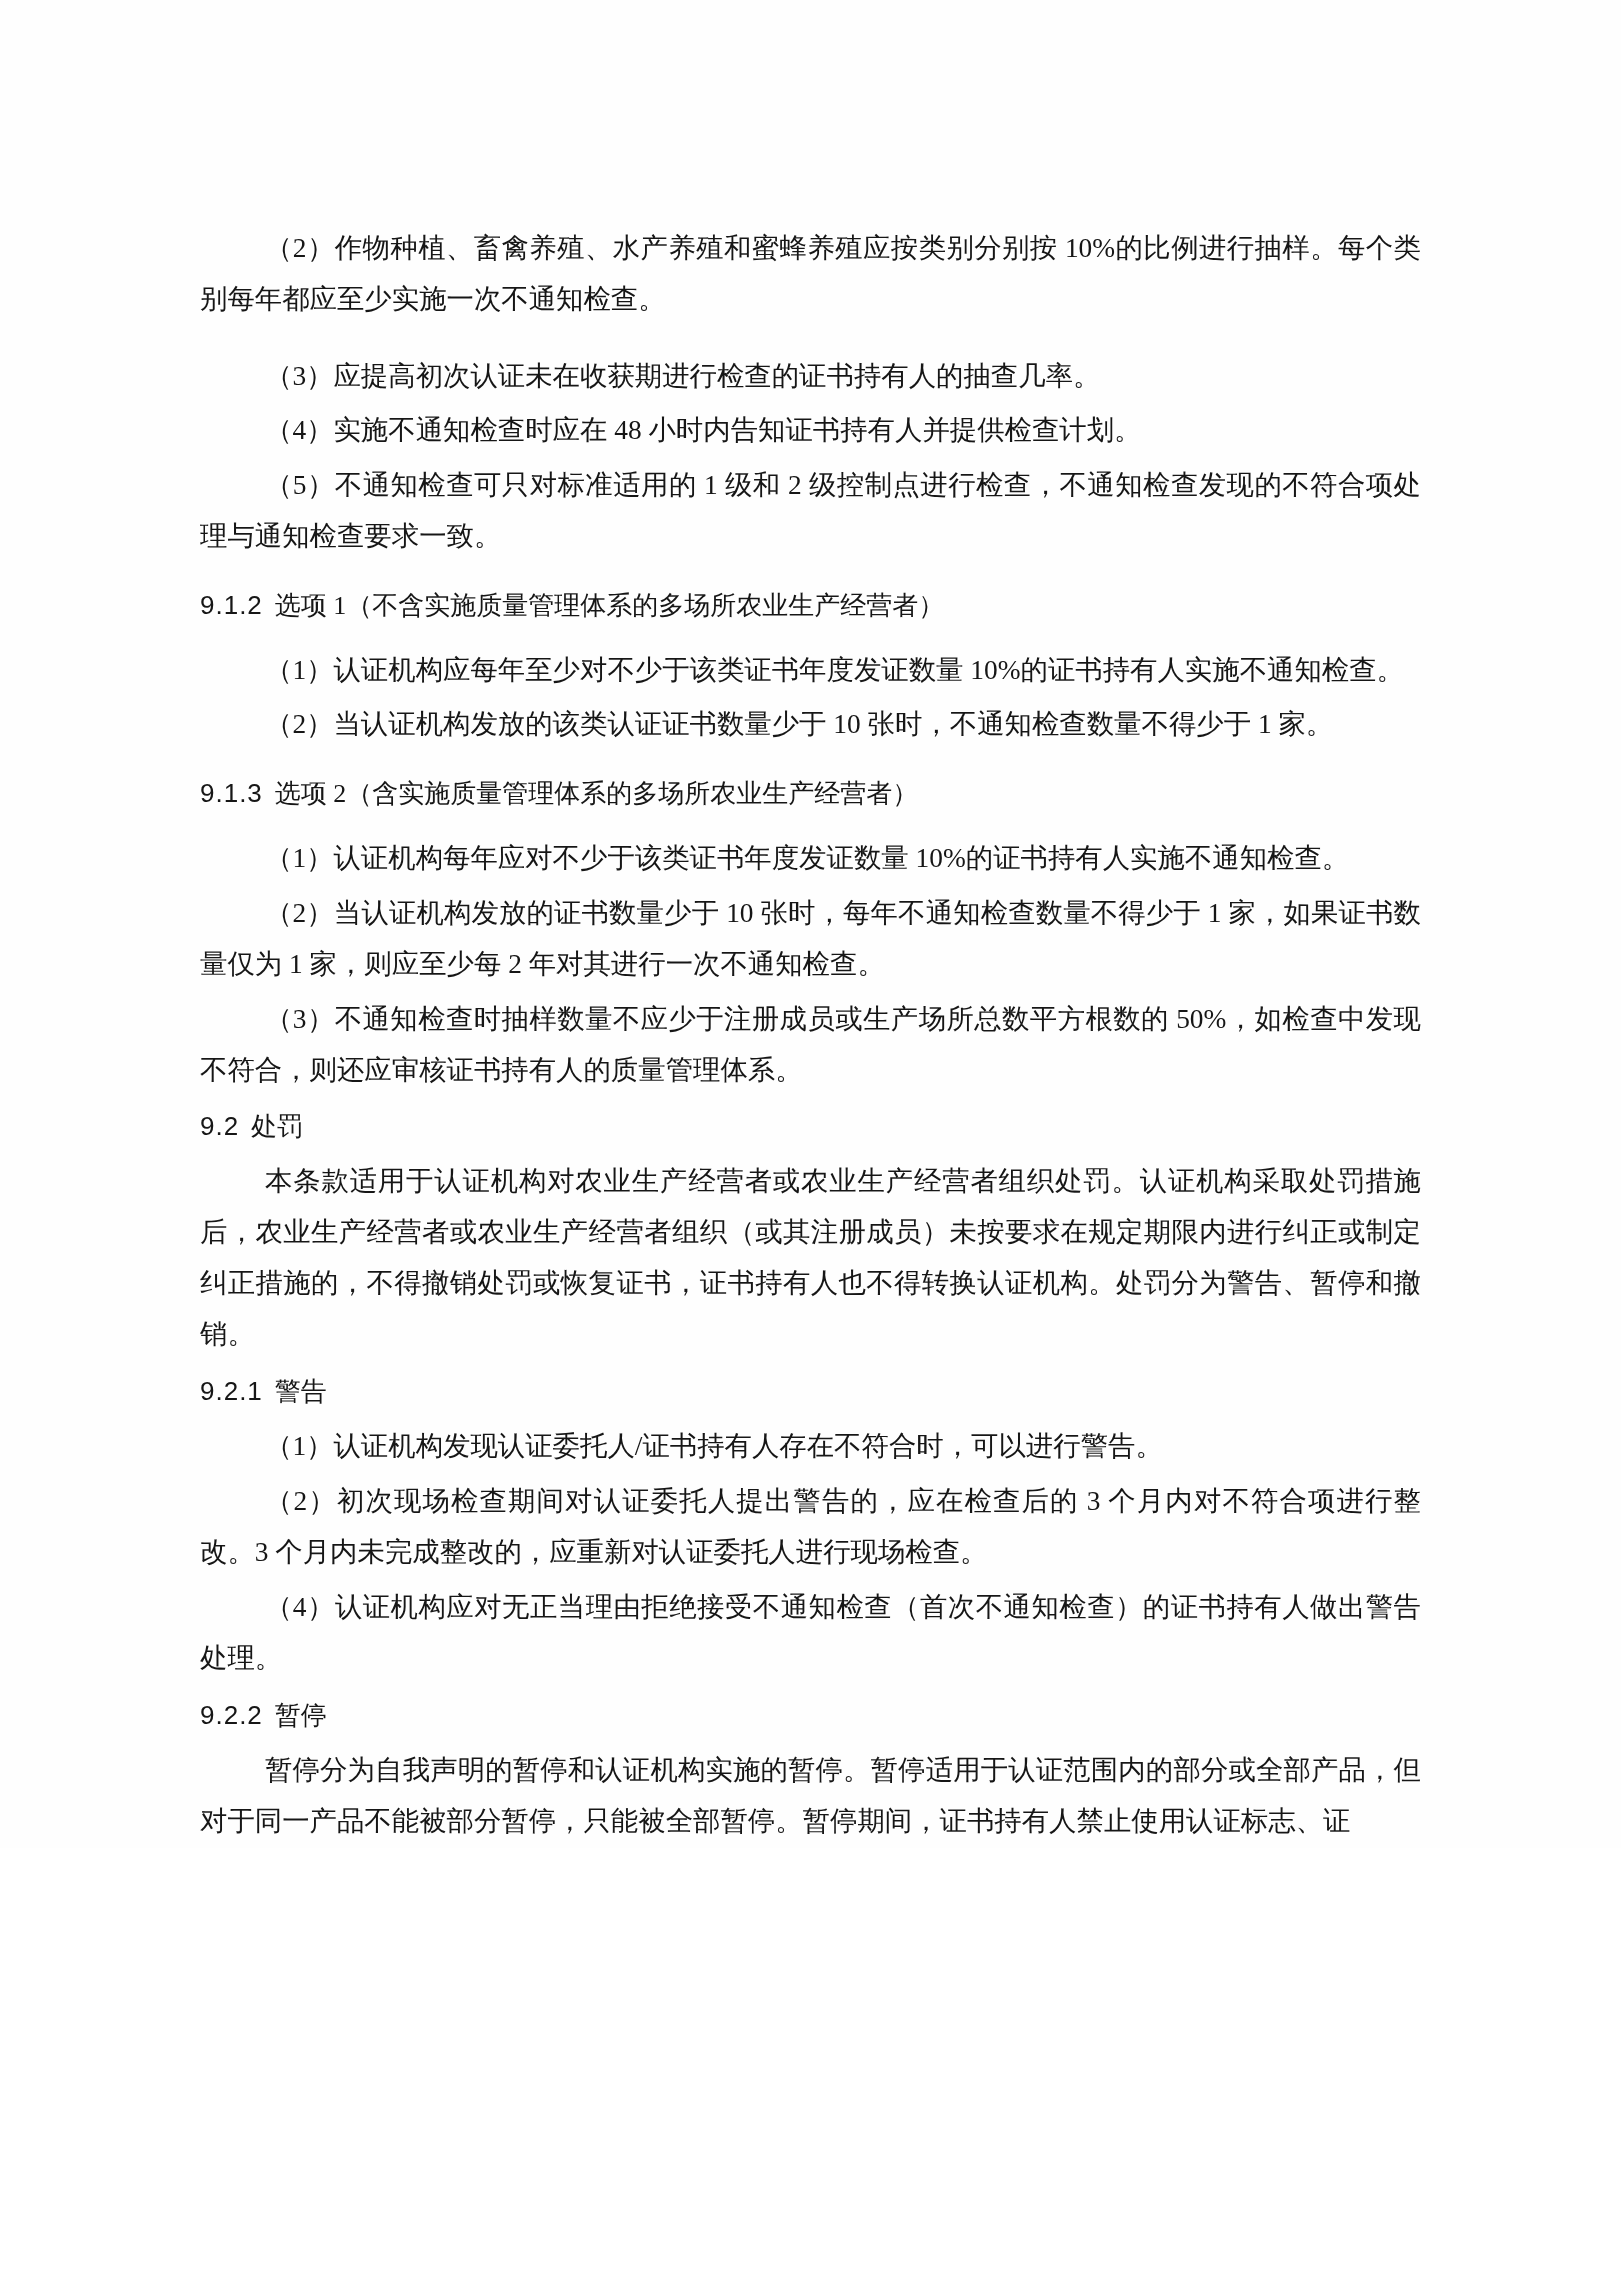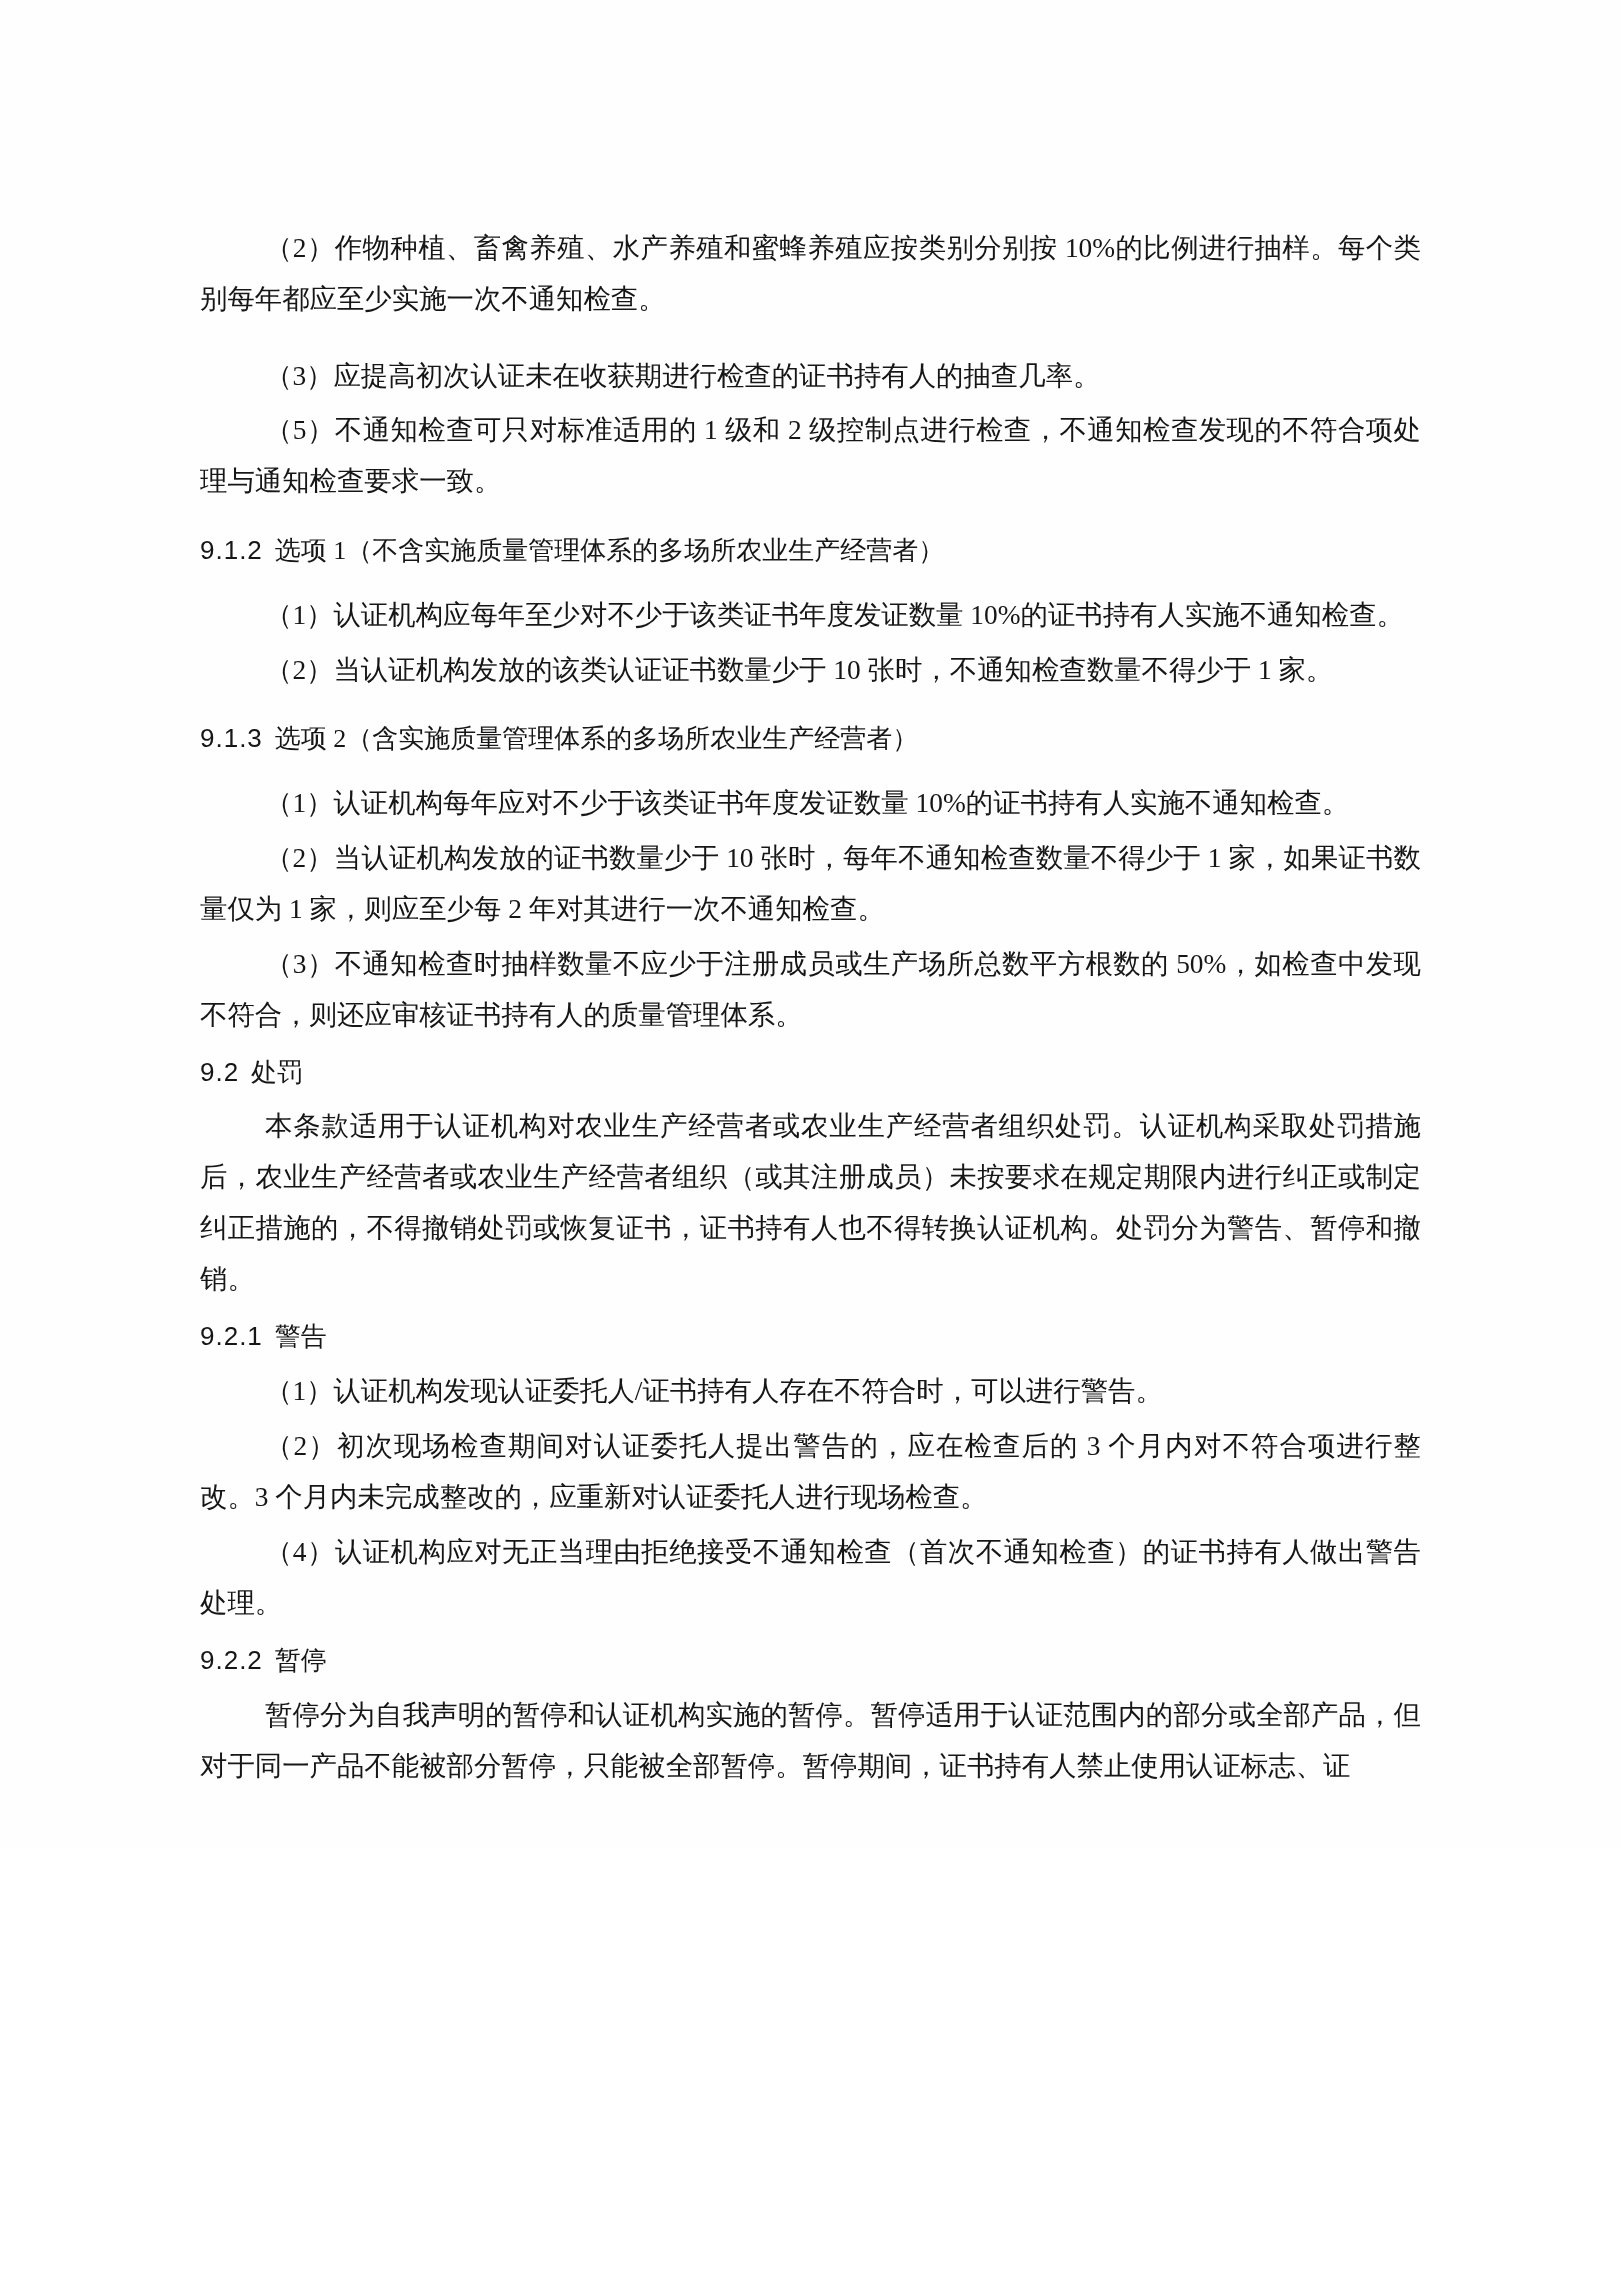--- a/index.html
+++ b/index.html
@@ -61,20 +61,21 @@
   }
 </style>
 </head>
 <body>
 
 <div class="page">
   <div class="content">
 
     <p class="para para-gap-after">（2）作物种植、畜禽养殖、水产养殖和蜜蜂养殖应按类别分别按 10%的比例进行抽样。每个类别每年都应至少实施一次不通知检查。</p>
     <p class="para">（3）应提高初次认证未在收获期进行检查的证书持有人的抽查几率。</p>
+    <p class="para">（4）实施不通知检查时应在 48 小时内告知证书持有人并提供检查计划。</p>
     <p class="para">（5）不通知检查可只对标准适用的 1 级和 2 级控制点进行检查，不通知检查发现的不符合项处理与通知检查要求一致。</p>
 
     <h3 class="heading heading-spaced">
       <span class="hnum">9.1.2</span><span>选项 1（不含实施质量管理体系的多场所农业生产经营者）</span>
     </h3>
     <p class="para">（1）认证机构应每年至少对不少于该类证书年度发证数量 10%的证书持有人实施不通知检查。</p>
     <p class="para">（2）当认证机构发放的该类认证证书数量少于 10 张时，不通知检查数量不得少于 1 家。</p>
 
     <h3 class="heading heading-spaced">
       <span class="hnum">9.1.3</span><span>选项 2（含实施质量管理体系的多场所农业生产经营者）</span>

